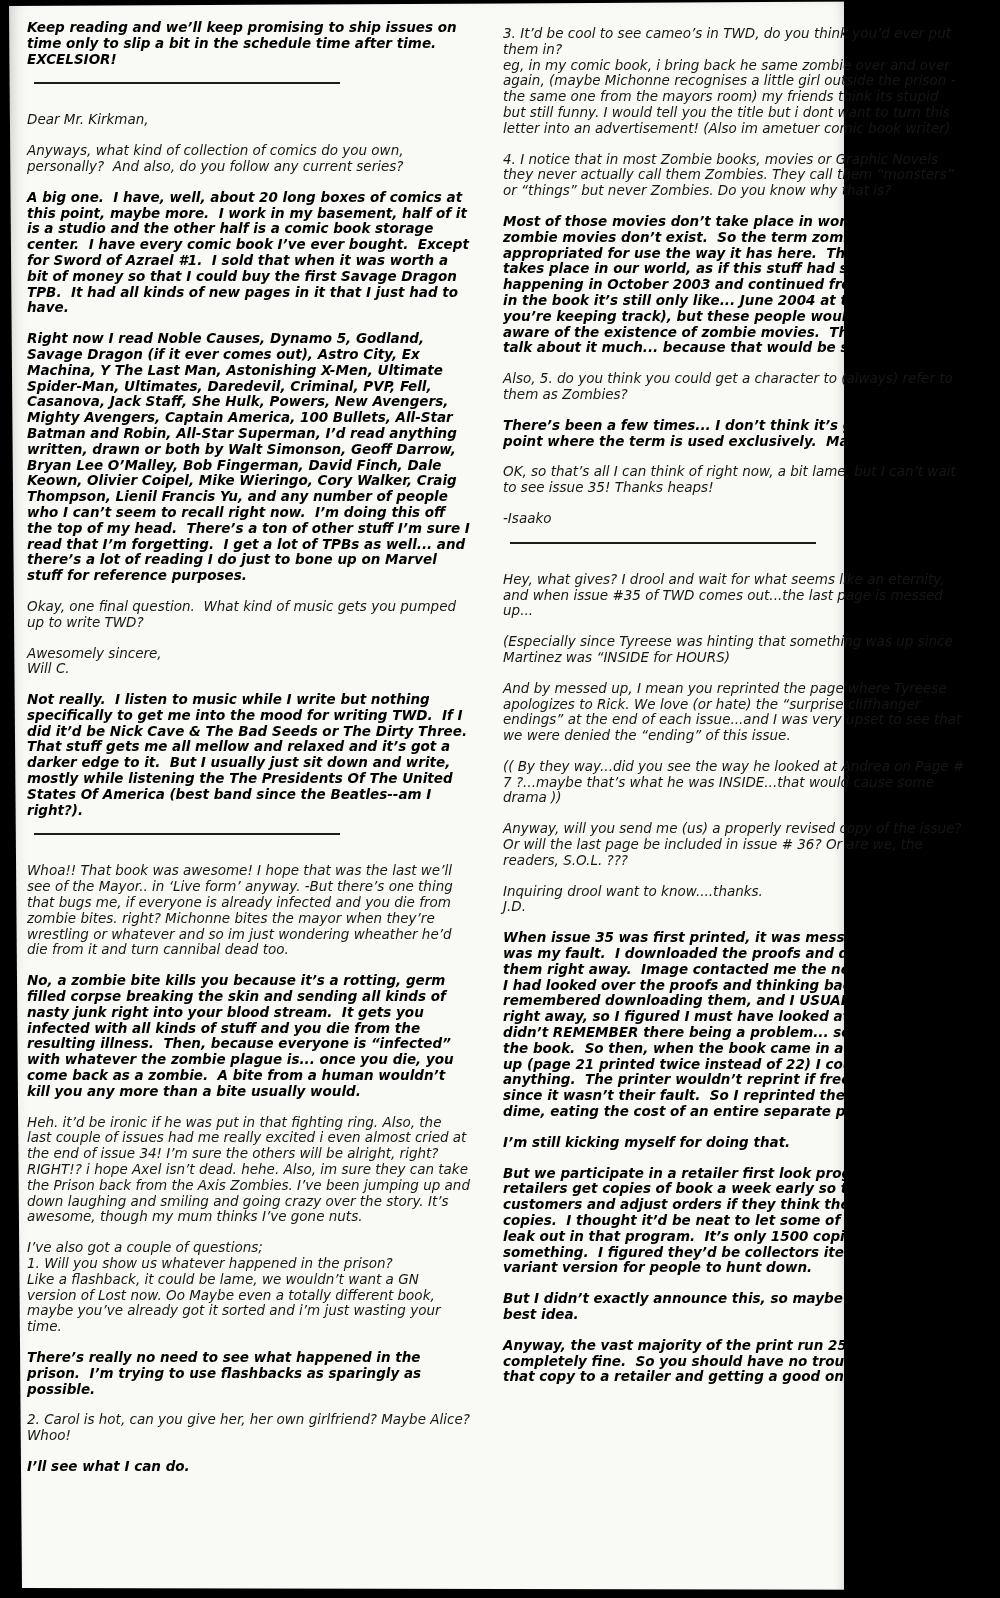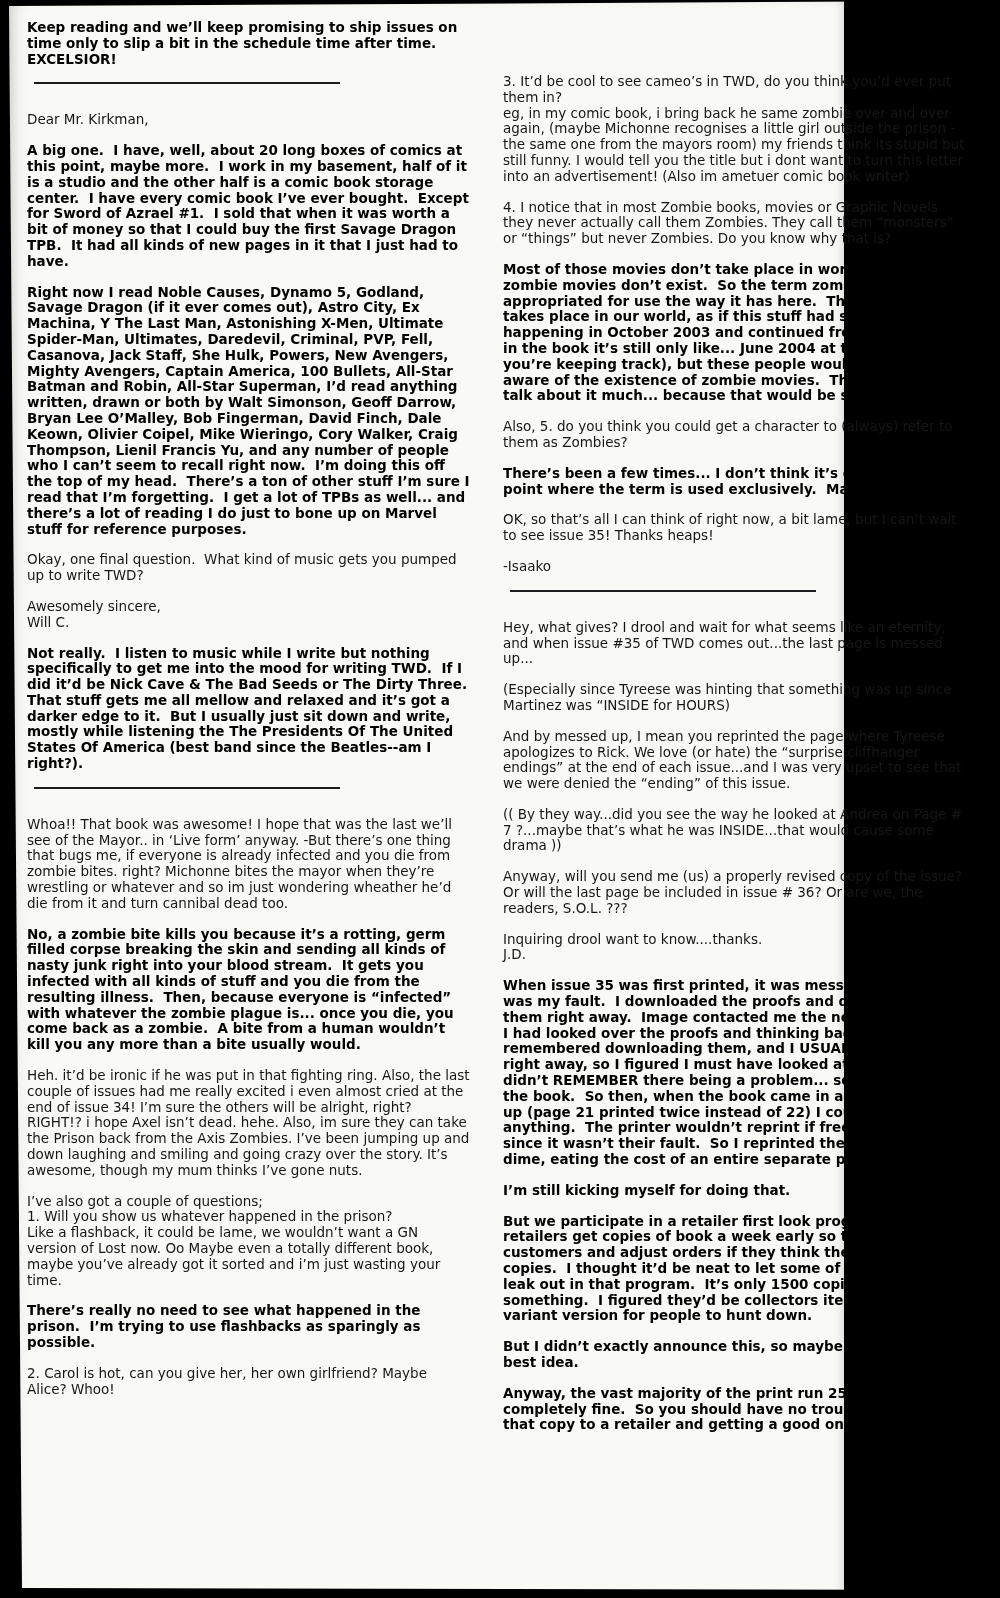--- a/index.html
+++ b/index.html
@@ -16,41 +16,41 @@
   }
   .paper {
     position: absolute;
     left: 0;
     top: 0;
     width: 844px;
     height: 1598px;
     background: #f9f9f6;
     clip-path: polygon(9px 6px, 978px 1px, 968px 1590px, 22px 1588px);
     box-shadow: inset 18px 0 20px -12px rgba(0,0,0,0.38), inset -8px 0 12px -8px rgba(0,0,0,0.18);
+    font-style: italic;
   }
   .paper-inner {
     position: absolute;
     left: 27px;
     top: 20px;
     width: 938px;
     display: flex;
   }
   .col {
     color: #161616;
     font-size: 13.5px;
     line-height: 15.8px;
   }
   .col-left {
     width: 443px;
   }
   .col-right {
     width: 462px;
     margin-left: 33px;
     padding-top: 6px;
-    margin-top: 48px;
   }
   .para {
     margin: 0 0 15px 0;
     white-space: pre-wrap;
   }
   .para.bold {
     font-weight: bold;
     color: #000;
   }
   .divider {
@@ -62,35 +62,37 @@
 </style>
 </head>
 <body>
 
 <div class="paper">
   <div class="paper-inner">
     <div class="col col-left">
         <p class="para bold">Keep reading and we’ll keep promising to ship issues on time only to slip a bit in the schedule time after time.  EXCELSIOR!</p>
         <div class="divider"></div>
         <p class="para">Dear Mr. Kirkman,</p>
+        <p class="para">Anyways, what kind of collection of comics do you own, personally?  And also, do you follow any current series?</p>
         <p class="para bold">A big one.  I have, well, about 20 long boxes of comics at this point, maybe more.  I work in my basement, half of it is a studio and the other half is a comic book storage center.  I have every comic book I’ve ever bought.  Except for Sword of Azrael #1.  I sold that when it was worth a bit of money so that I could buy the first Savage Dragon TPB.  It had all kinds of new pages in it that I just had to have.</p>
         <p class="para bold">Right now I read Noble Causes, Dynamo 5, Godland, Savage Dragon (if it ever comes out), Astro City, Ex Machina, Y The Last Man, Astonishing X-Men, Ultimate Spider-Man, Ultimates, Daredevil, Criminal, PVP, Fell, Casanova, Jack Staff, She Hulk, Powers, New Avengers, Mighty Avengers, Captain America, 100 Bullets, All-Star Batman and Robin, All-Star Superman, I’d read anything written, drawn or both by Walt Simonson, Geoff Darrow, Bryan Lee O’Malley, Bob Fingerman, David Finch, Dale Keown, Olivier Coipel, Mike Wieringo, Cory Walker, Craig Thompson, Lienil Francis Yu, and any number of people who I can’t seem to recall right now.  I’m doing this off the top of my head.  There’s a ton of other stuff I’m sure I read that I’m forgetting.  I get a lot of TPBs as well... and there’s a lot of reading I do just to bone up on Marvel stuff for reference purposes.</p>
         <p class="para">Okay, one final question.  What kind of music gets you pumped up to write TWD?</p>
         <p class="para">Awesomely sincere,
 Will C.</p>
         <p class="para bold">Not really.  I listen to music while I write but nothing specifically to get me into the mood for writing TWD.  If I did it’d be Nick Cave &amp; The Bad Seeds or The Dirty Three.  That stuff gets me all mellow and relaxed and it’s got a darker edge to it.  But I usually just sit down and write, mostly while listening the The Presidents Of The United States Of America (best band since the Beatles--am I right?).</p>
         <div class="divider"></div>
         <p class="para">Whoa!! That book was awesome! I hope that was the last we’ll see of the Mayor.. in ‘Live form’ anyway. -But there’s one thing that bugs me, if everyone is already infected and you die from zombie bites. right? Michonne bites the mayor when they’re wrestling or whatever and so im just wondering wheather he’d die from it and turn cannibal dead too.</p>
         <p class="para bold">No, a zombie bite kills you because it’s a rotting, germ filled corpse breaking the skin and sending all kinds of nasty junk right into your blood stream.  It gets you infected with all kinds of stuff and you die from the resulting illness.  Then, because everyone is “infected” with whatever the zombie plague is... once you die, you come back as a zombie.  A bite from a human wouldn’t kill you any more than a bite usually would.</p>
         <p class="para">Heh. it’d be ironic if he was put in that fighting ring. Also, the last couple of issues had me really excited i even almost cried at the end of issue 34! I’m sure the others will be alright, right? RIGHT!? i hope Axel isn’t dead. hehe. Also, im sure they can take the Prison back from the Axis Zombies. I’ve been jumping up and down laughing and smiling and going crazy over the story. It’s awesome, though my mum thinks I’ve gone nuts.</p>
         <p class="para">I’ve also got a couple of questions;
 1. Will you show us whatever happened in the prison?
 Like a flashback, it could be lame, we wouldn’t want a GN version of Lost now. Oo Maybe even a totally different book, maybe you’ve already got it sorted and i’m just wasting your time.</p>
         <p class="para bold">There’s really no need to see what happened in the prison.  I’m trying to use flashbacks as sparingly as possible.</p>
         <p class="para">2. Carol is hot, can you give her, her own girlfriend? Maybe Alice? Whoo!</p>
+        <p class="para bold">I’ll see what I can do.</p>
       </div>
     <div class="col col-right">
         <p class="para">3. It’d be cool to see cameo’s in TWD, do you think you’d ever put them in?
 eg, in my comic book, i bring back he same zombie over and over again, (maybe Michonne recognises a little girl outside the prison -the same one from the mayors room) my friends think its stupid but still funny. I would tell you the title but i dont want to turn this letter into an advertisement! (Also im ametuer comic book writer)</p>
         <p class="para">4. I notice that in most Zombie books, movies or Graphic Novels they never actually call them Zombies. They call them “monsters” or “things” but never Zombies. Do you know why that is?</p>
         <p class="para bold">Most of those movies don’t take place in worlds where zombie movies don’t exist.  So the term zombie hasn’t been appropriated for use the way it has here.  The Walking Dead takes place in our world, as if this stuff had started happening in October 2003 and continued from there.  Now, in the book it’s still only like... June 2004 at this point (if you’re keeping track), but these people would at least be aware of the existence of zombie movies.  They don’t really talk about it much... because that would be silly.</p>
         <p class="para">Also, 5. do you think you could get a character to (always) refer to them as Zombies?</p>
         <p class="para bold">There’s been a few times... I don’t think it’s gotten to the point where the term is used exclusively.  Maybe in time.</p>
         <p class="para">OK, so that’s all I can think of right now, a bit lame, but I can’t wait to see issue 35! Thanks heaps!</p>
         <p class="para">-Isaako</p>

